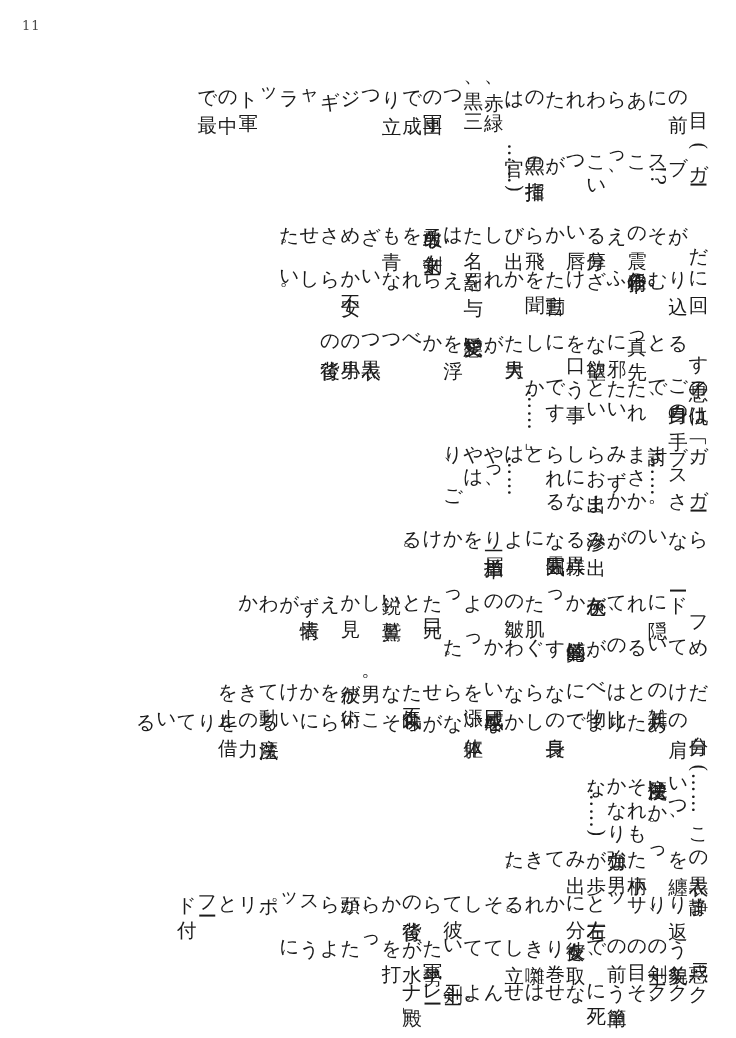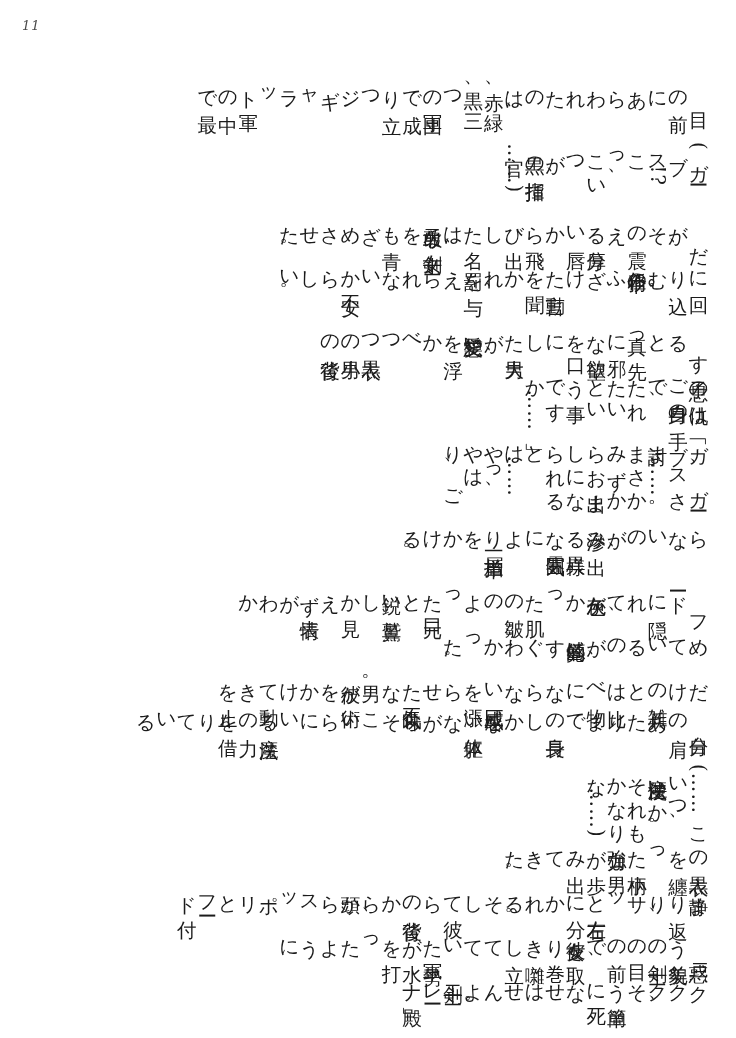--- a/index.html
+++ b/index.html
@@ -22,21 +22,20 @@
     box-sizing: border-box;
   }
   .page-number {
     position: absolute;
     top: 18px;
     left: 22px;
     font-size: 13px;
     color: #4a4a4a;
     font-family: "DejaVu Serif", "Liberation Serif", serif;
     letter-spacing: 1px;
-    font-style: italic;
   }
   .text-block {
     position: absolute;
     top: 30px;
     left: 28px;
     right: 28px;
     bottom: 24px;
     display: flex;
     flex-direction: row-reverse;
     justify-content: flex-start;

